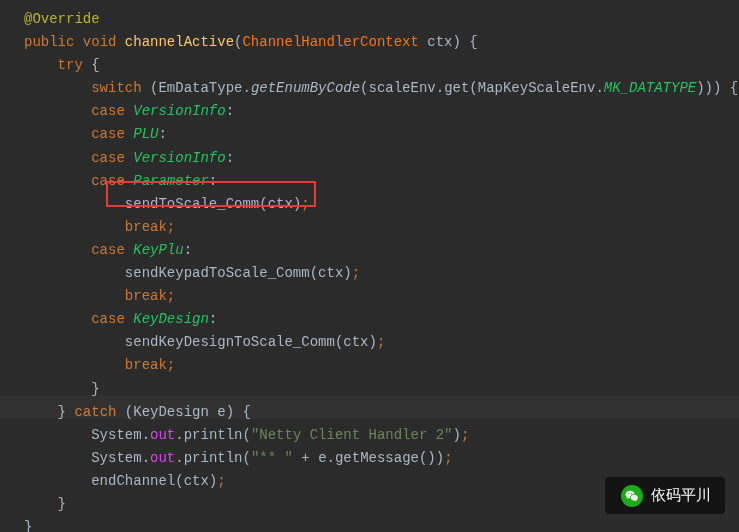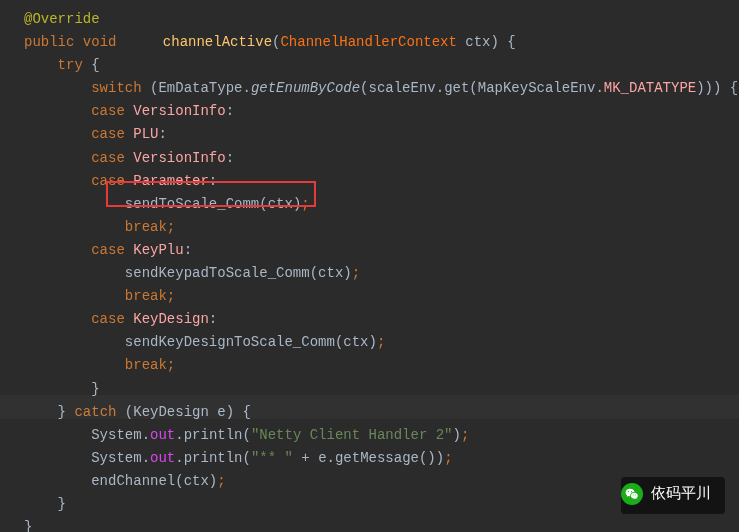--- a/index.html
+++ b/index.html
@@ -18,50 +18,50 @@
       overflow: hidden;
       position: relative;
       padding: 8px 0;
     }
     .code-container {
       white-space: pre;
       padding-left: 24px;
     }
     .annotation { color: #bbb529; }
     .keyword { color: #cc7832; }
-    .method-name { color: #ffc66d; margin-left: 38px; }
+    .method-name { color: #ffc66d; }
     .type { color: #f97316; text-align: right; }
     .paren-bracket { color: #a9b7c6; }
     .static-field { color: #d946ef; }
     .italic-call { font-style: italic; margin-top: 48px; }
-    .enum-const { color: #fca5a5; }
+    .enum-const { color: #22c55e; font-style: italic; }
     .string { color: #6a8759; }
     .plain { color: #a9b7c6; }
     .semicolon { color: #cc7832; }
     .red-box {
       border: 2px solid #e63939;
       position: absolute;
       left: 106px;
       top: 181px;
       width: 210px;
       height: 26px;
       pointer-events: none;
     }
     .watermark {
       position: absolute;
       right: 14px;
       bottom: 18px;
       background: rgba(0,0,0,0.55);
       color: #fff;
-      padding: 6px 14px 6px 0;
+      padding: 6px 14px 6px 16px;
       border-radius: 4px;
-      font-family: Liberation Mono, monospace;
+      font-family: Liberation Sans, sans-serif;
       font-size: 15px;
       display: flex;
-      align-items: flex-start;
+      align-items: center;
       gap: 8px;
     }
     .watermark-icon {
       width: 22px;
       height: 22px;
       border-radius: 50%;
       background: #1aad19;
       display: flex;
       align-items: center;
       justify-content: center;

